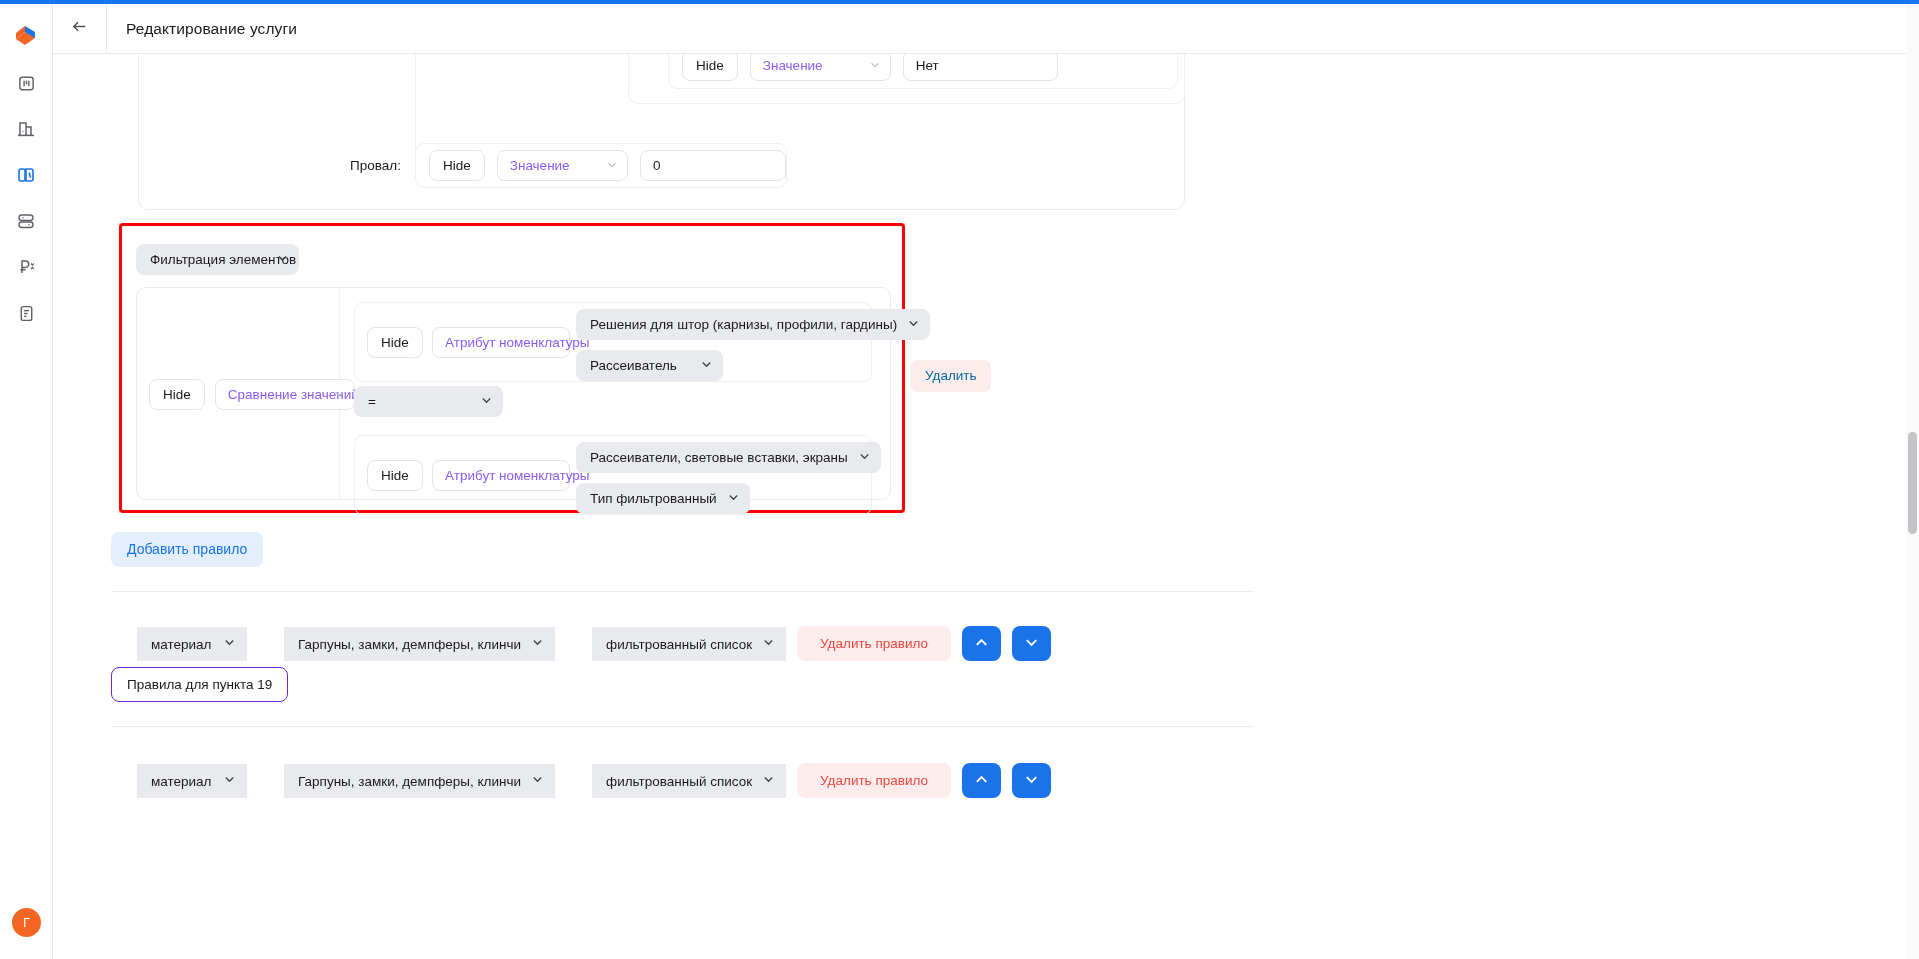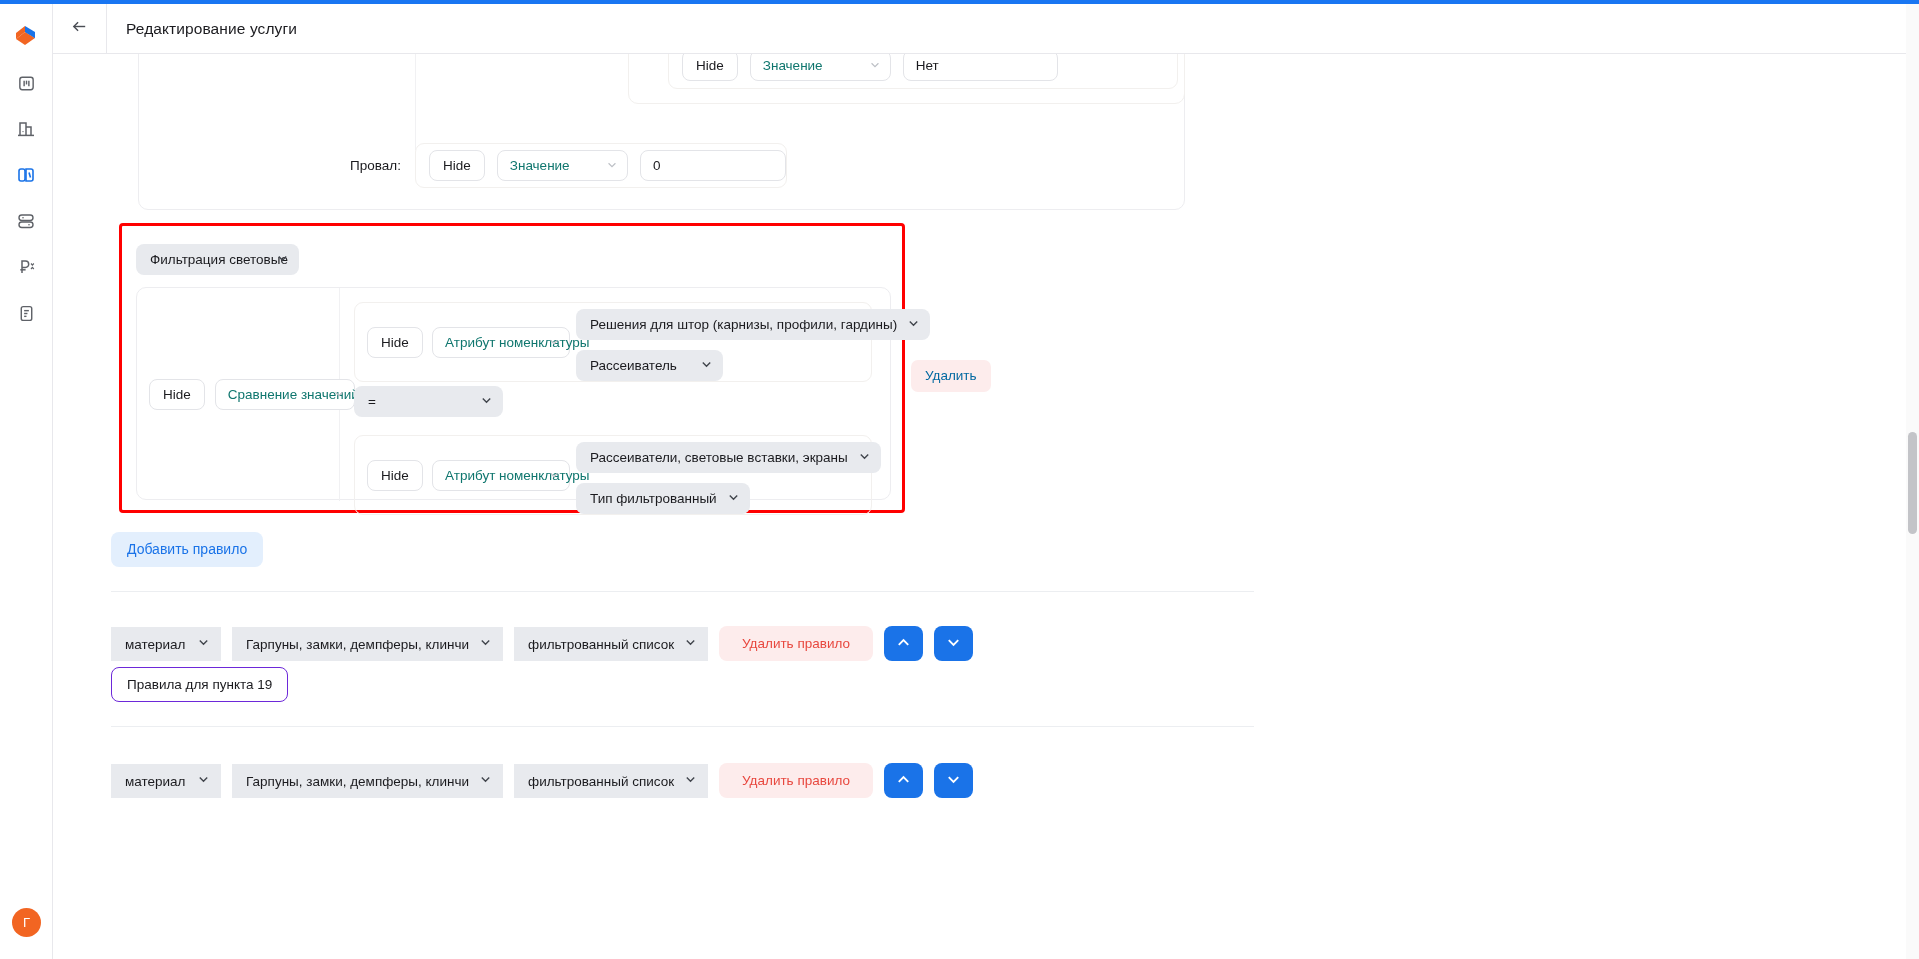--- a/index.html
+++ b/index.html
@@ -74,21 +74,21 @@
 
   
   .btn-hide {
     background:#fff; border:1px solid #e3e4e8; border-radius:8px;
     padding:0 13px; height:31px; line-height:29px;
     font-size:13.5px; color:#1b1b1f; cursor:pointer; white-space:nowrap;
   }
   .sel-plain {
     background:#fff; border:1px solid #e3e4e8; border-radius:8px;
     height:31px; line-height:29px; padding:0 28px 9px 12px;
-    font-size:13.5px; color:#0f766e; position:relative; cursor:pointer; white-space:nowrap;
+    font-size:13.5px; color:#8b5cf6; position:relative; cursor:pointer; white-space:nowrap;
   }
   .sel-plain .cv, .sel-grey .cv {
     position:absolute; right:9px; top:50%; transform:translateY(-50%);
     pointer-events:none;
   }
   .sel-grey {
     background:#e8eaee; border:1px solid transparent; border-radius:8px;
     height:31px; line-height:29px; padding:0 32px 0 13px;
     font-size:13.5px; color:#1b1b1f; position:relative; cursor:pointer; white-space:nowrap;
   }
@@ -192,21 +192,21 @@
     display:flex; align-items:center; justify-content:center; cursor:pointer;
   }
   .del-rule {
     background:#fdecec; color:#e8483f; border:none; border-radius:8px;
     padding:0 23px; height:35px; line-height:35px;
     font-size:13.5px; cursor:pointer; font-family:"Liberation Sans", sans-serif;
   }
   .sel-row {
     background:#e8eaee; border:none; border-radius:0;
     height:34px; line-height:35px; padding:0 34px 0 14px;
-    font-size:13.5px; color:#1b1b1f; position:relative; cursor:pointer; white-space:nowrap;
+    font-size:13.5px; color:#1b1b1f; position:relative; cursor:pointer; white-space:nowrap;margin-left:26px;
   }
   .sel-row .cv { position:absolute; right:11px; top:50%; transform:translateY(-50%); }
   .chip-note {
     position:absolute; left:58px; top:613px;
     background:#fff; border:1px solid #6d28d9; border-radius:8px;
     padding:0 15px; height:35px; line-height:33px;
     font-size:13.5px; color:#1b1b1f;
   }
 
   
@@ -342,21 +342,21 @@
             </svg>
           </span>
         </div>
         <div class="txt-input" style="width:159px;">0</div>
       </div>
     </div>
   </div>
 
   <div class="rule-card">
     <div class="sel-grey rule-type">
-      <span>Фильтрация световые</span>
+      <span>Фильтрация элементов</span>
       <span class="cv">
         <svg width="13" height="13" viewBox="0 0 14 14" fill="none" stroke="#41454c" stroke-width="1.5">
           <polyline points="3,5.5 7,9.5 11,5.5"></polyline>
         </svg>
       </span>
     </div>
 
     <div class="rule-body">
 
       <div class="rb-left">

